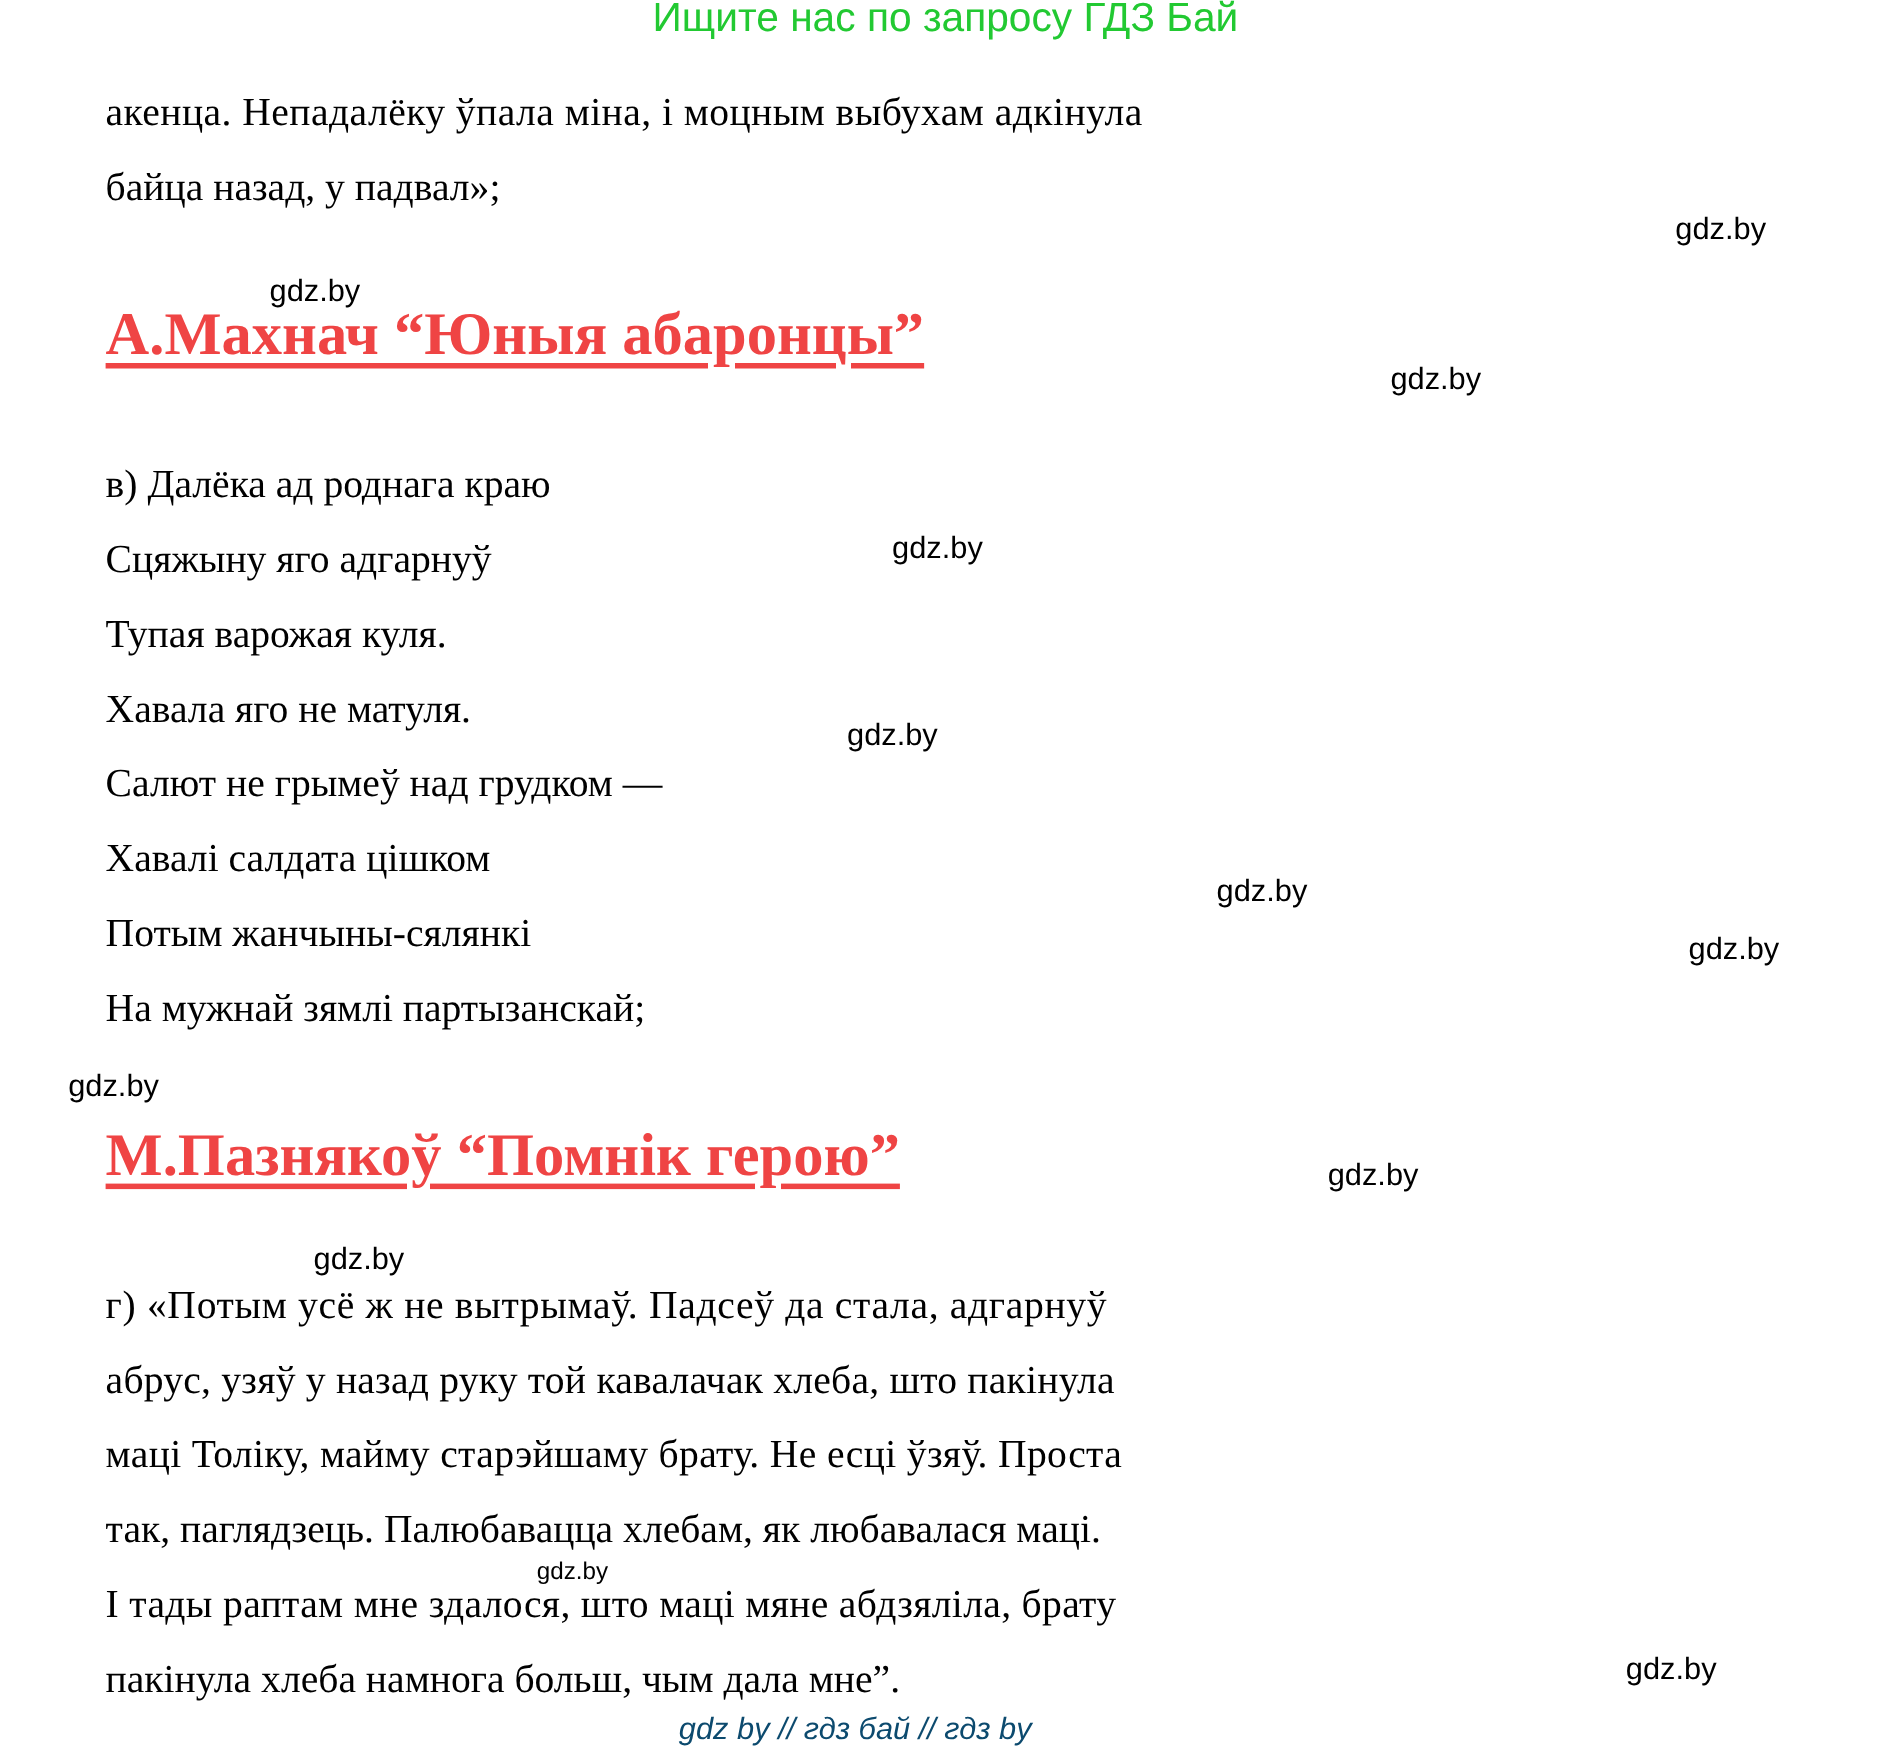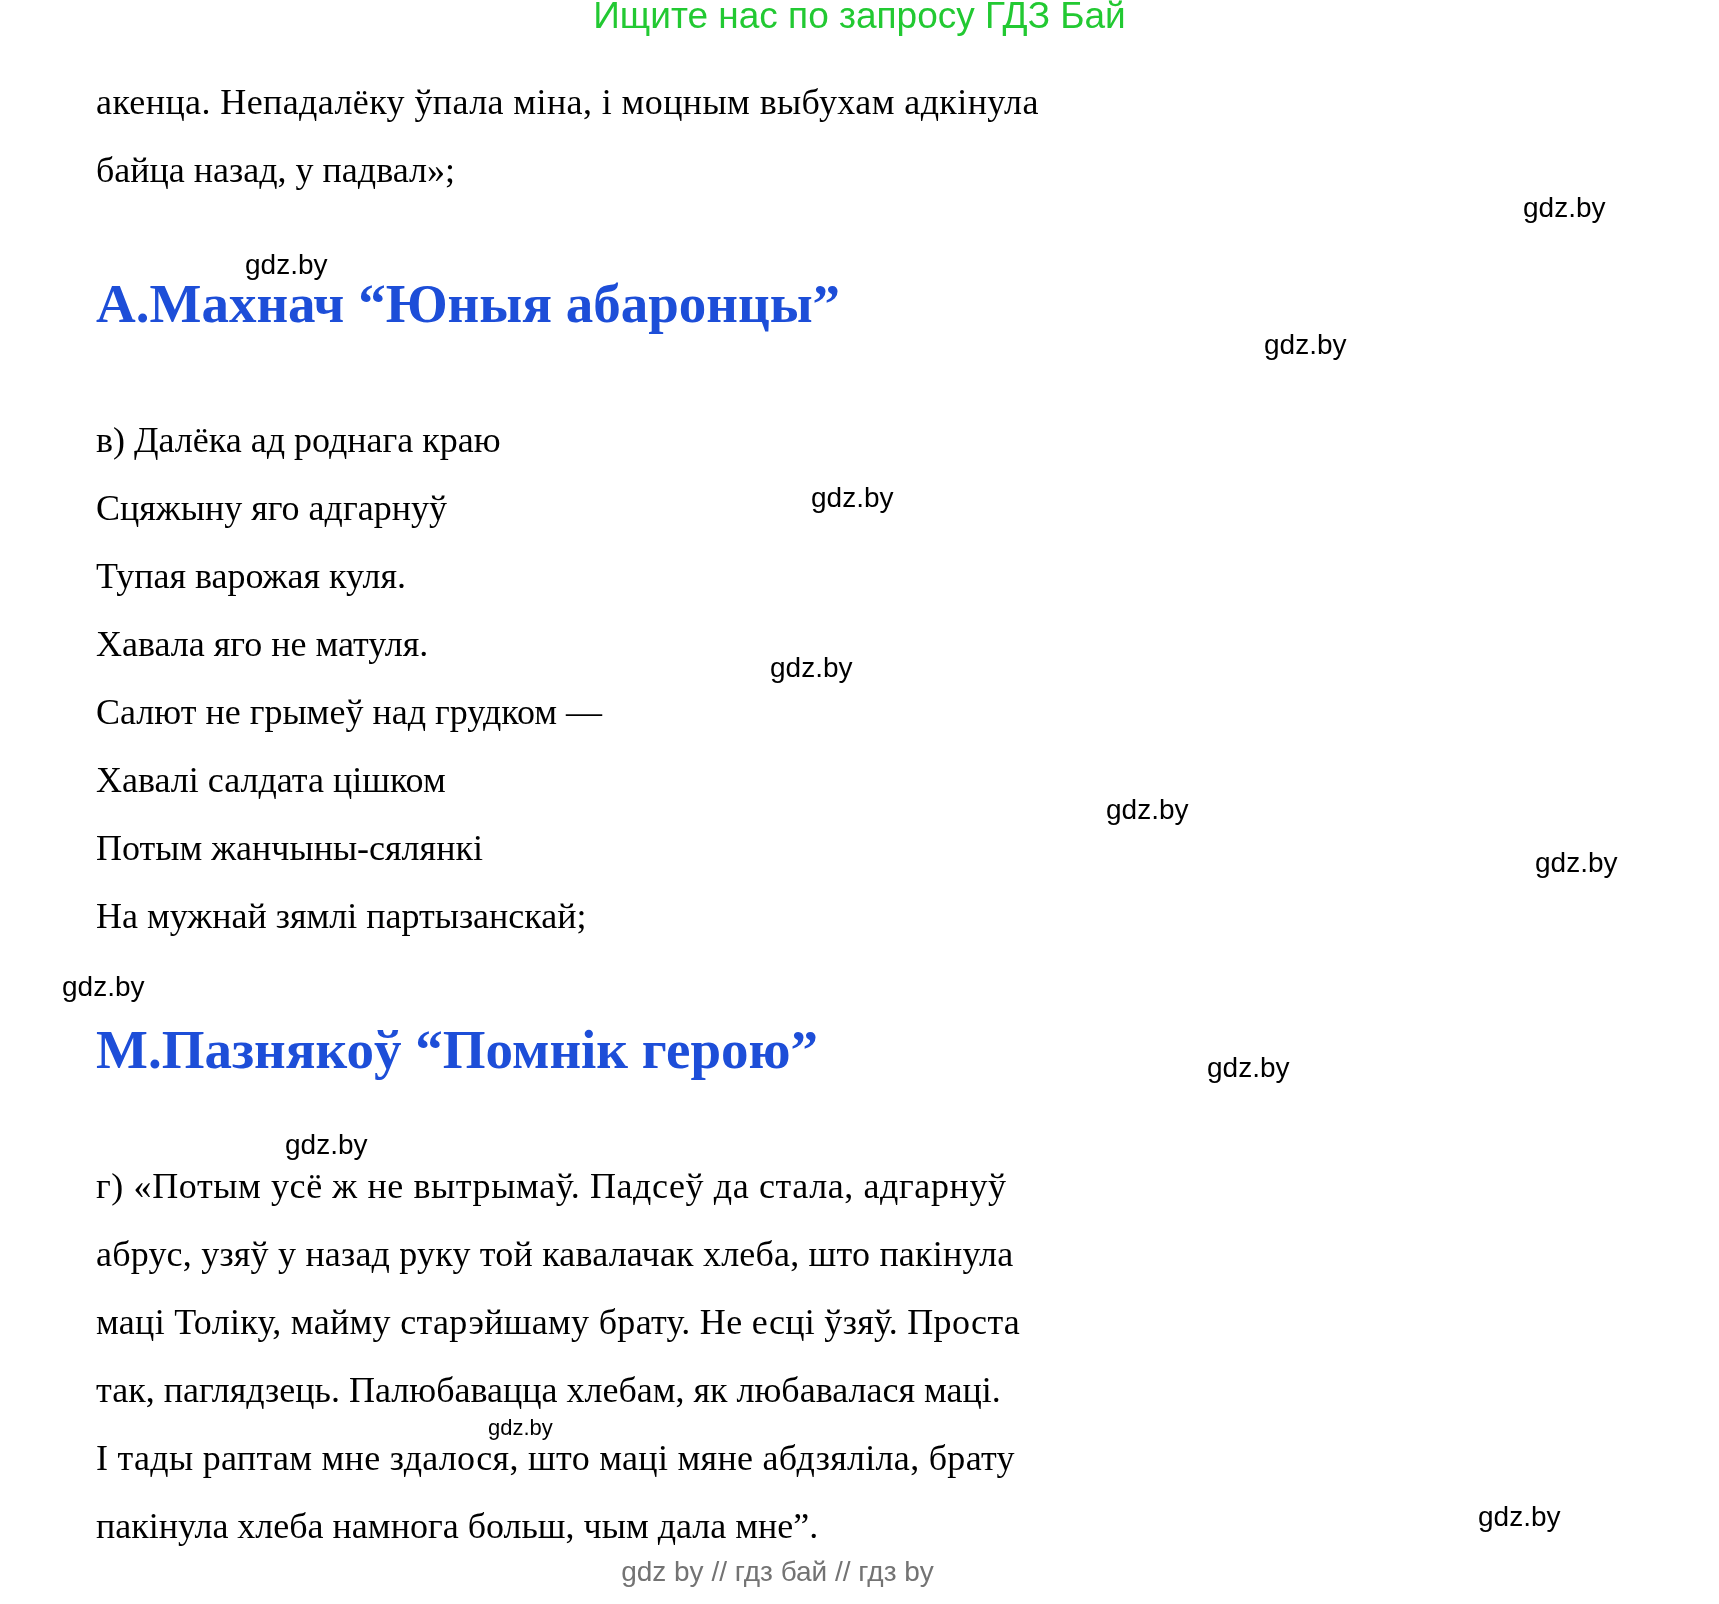--- a/index.html
+++ b/index.html
@@ -4,32 +4,33 @@
 <style>
   html, body { margin: 0; padding: 0; background: #ffffff; }
   body { width: 1719px; height: 1604px; position: relative; overflow: hidden; }
   .banner {
     position: absolute; left: 0; top: 0; width: 1719px; height: 34px;
     text-align: center; color: #22c932;
     font-family: "Liberation Sans", sans-serif; font-size: 37px; line-height: 32px;
   }
   .footer {
     position: absolute; left: 0; top: 1586px; width: 1555px; text-align: center;
-    color: #737373; font-family: "Liberation Sans", sans-serif; font-size: 28px; line-height: 32px;
+    color: #0c4a6e; font-family: "Liberation Sans", sans-serif; font-size: 28px; line-height: 32px;
     margin-top: -30px;
+    font-style: italic;
   }
   .line {
     position: absolute; left: 96px; white-space: nowrap;
     font-family: Liberation Serif, serif; font-size: 36px; line-height: 60px; color: #000;
     transform-origin: left top;
   }
   .heading {
     position: absolute; left: 96px; white-space: nowrap;
     font-family: "Liberation Serif", serif; font-weight: bold; font-size: 55px; line-height: 60px;
-    color: #1d4ed8; text-decoration-thickness: 5px; text-underline-offset: 8px;
+    color: #ef4444; text-decoration: underline; text-decoration-thickness: 5px; text-underline-offset: 8px;
   }
   .wm {
     position: absolute; white-space: nowrap;
     font-family: "Liberation Sans", sans-serif; font-size: 28px; line-height: 30px; color: #000;
   }
 </style>
 </head>
 <body>
 
 <div class="banner">Ищите нас по запросу ГДЗ Бай</div>

